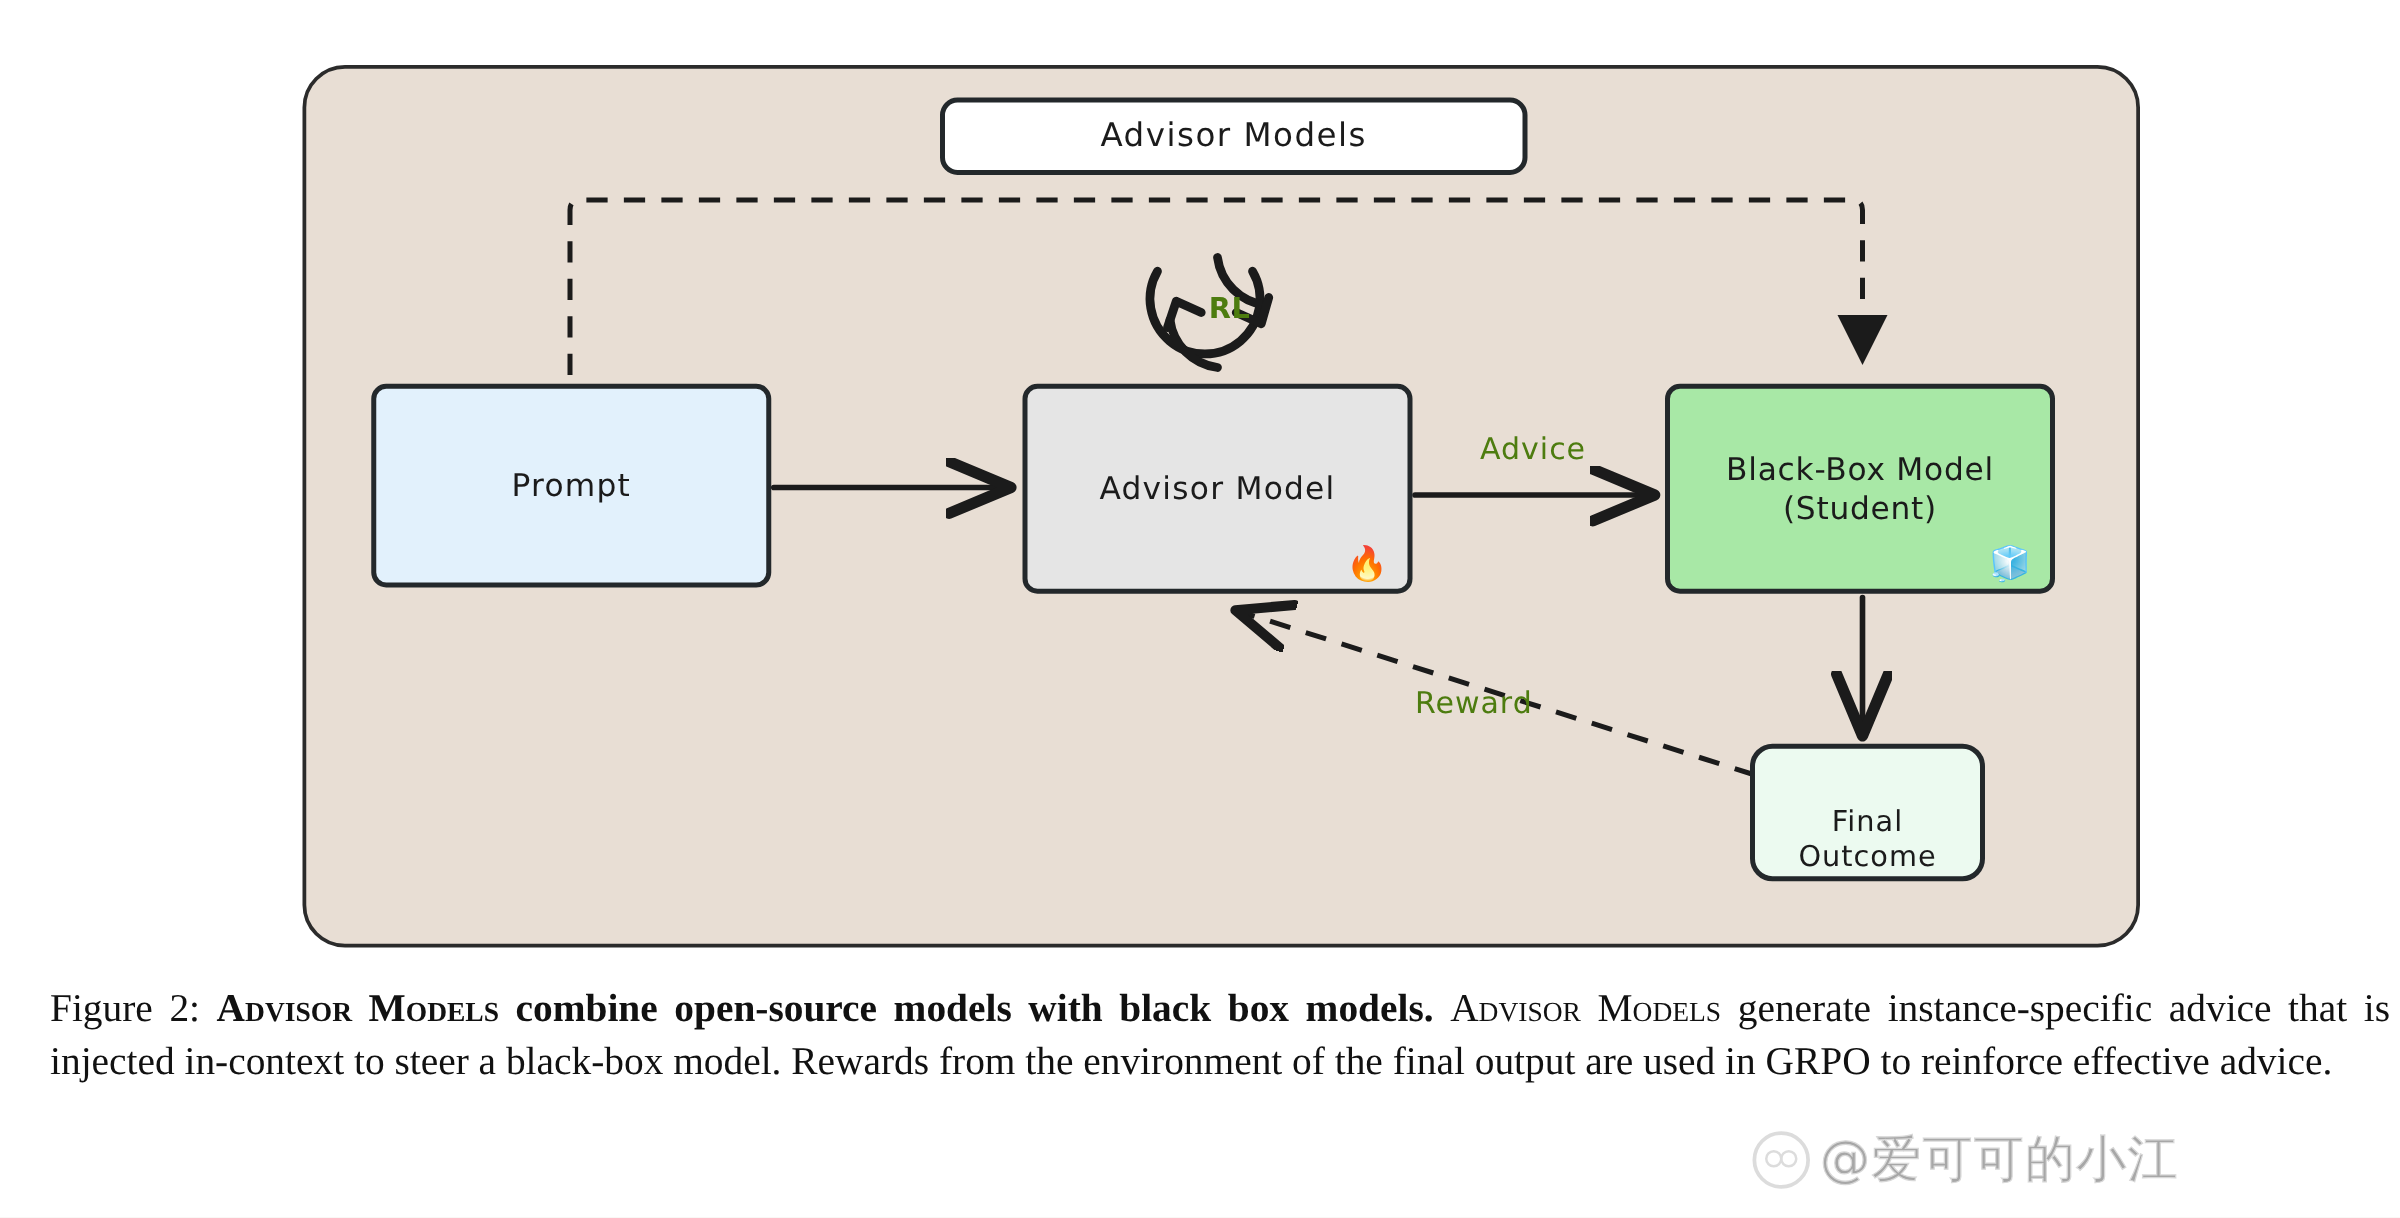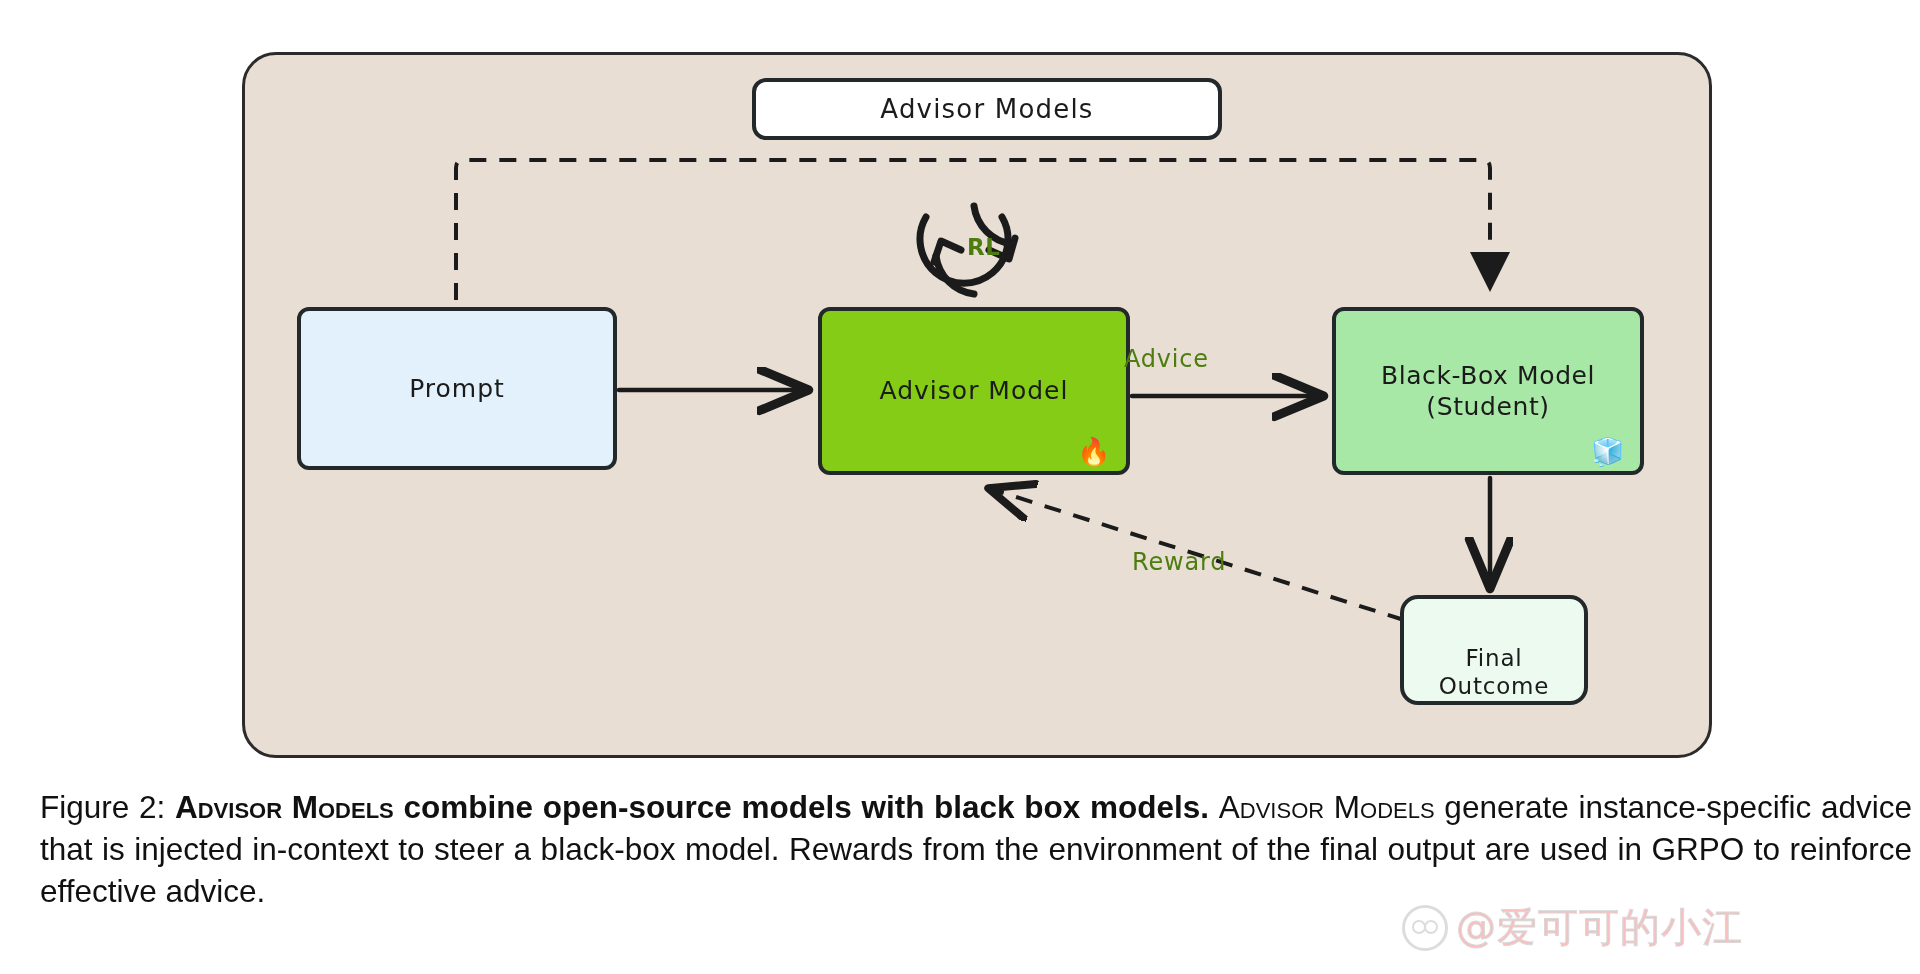--- a/index.html
+++ b/index.html
@@ -80,21 +80,21 @@
     background: #e2f1fc;
     font-size: 25px;
     letter-spacing: 1px;
   }
 
   .node-advisor {
     left: 806px;
     top: 307px;
     width: 312px;
     height: 168px;
-    background: #84cc16;
+    background: #e5e5e5;
     font-size: 25px;
     letter-spacing: 1px;
     position: absolute;
   }
 
   .node-blackbox {
     left: 1320px;
     top: 307px;
     width: 312px;
     height: 168px;
@@ -127,37 +127,37 @@
 
   
   .edge-label {
     position: absolute;
     font-family: "DejaVu Sans", sans-serif;
     font-size: 24px;
     color: #4d7c0f;
     letter-spacing: 0.8px;
     white-space: nowrap;
   }
-  .label-advice { left: 1112px; top: 345px; text-align: center; }
+  .label-advice { left: 1172px; top: 345px; text-align: center; }
   .label-reward { left: 1120px; top: 548px; }
   .label-rl {
     left: 955px;
     top: 234px;
     font-size: 23px;
     font-weight: 600;
     letter-spacing: 0.5px;
   }
 
   
   .caption {
     position: absolute;
     left: 28px;
     top: 786px;
     width: 1872px;
-    font-family: Liberation Sans, sans-serif;
+    font-family: Liberation Serif, serif;
     font-size: 31.5px;
     line-height: 1.34;
     color: #111111;
     text-align: justify;
     text-justify: inter-word;
   }
   .caption .sc {
     font-variant: small-caps;
     font-size: 1.0em;
   }
@@ -187,21 +187,21 @@
     width: 10px; height: 10px;
     border: 2.5px solid #9a9a9a;
     border-radius: 50%;
     top: 12px;
   }
   .wm-logo::before { left: 7px; }
   .wm-logo::after  { right: 7px; }
   .wm-text {
     font-family: "DejaVu Sans", sans-serif;
     font-size: 40px;
-    color: #ef4444;
+    color: #000000;
     -webkit-text-stroke: 1px #8f8f8f;
     letter-spacing: 1px;
     white-space: nowrap;
   }
 </style>
 </head>
 <body>
 
 <div id="figure-root">
 

